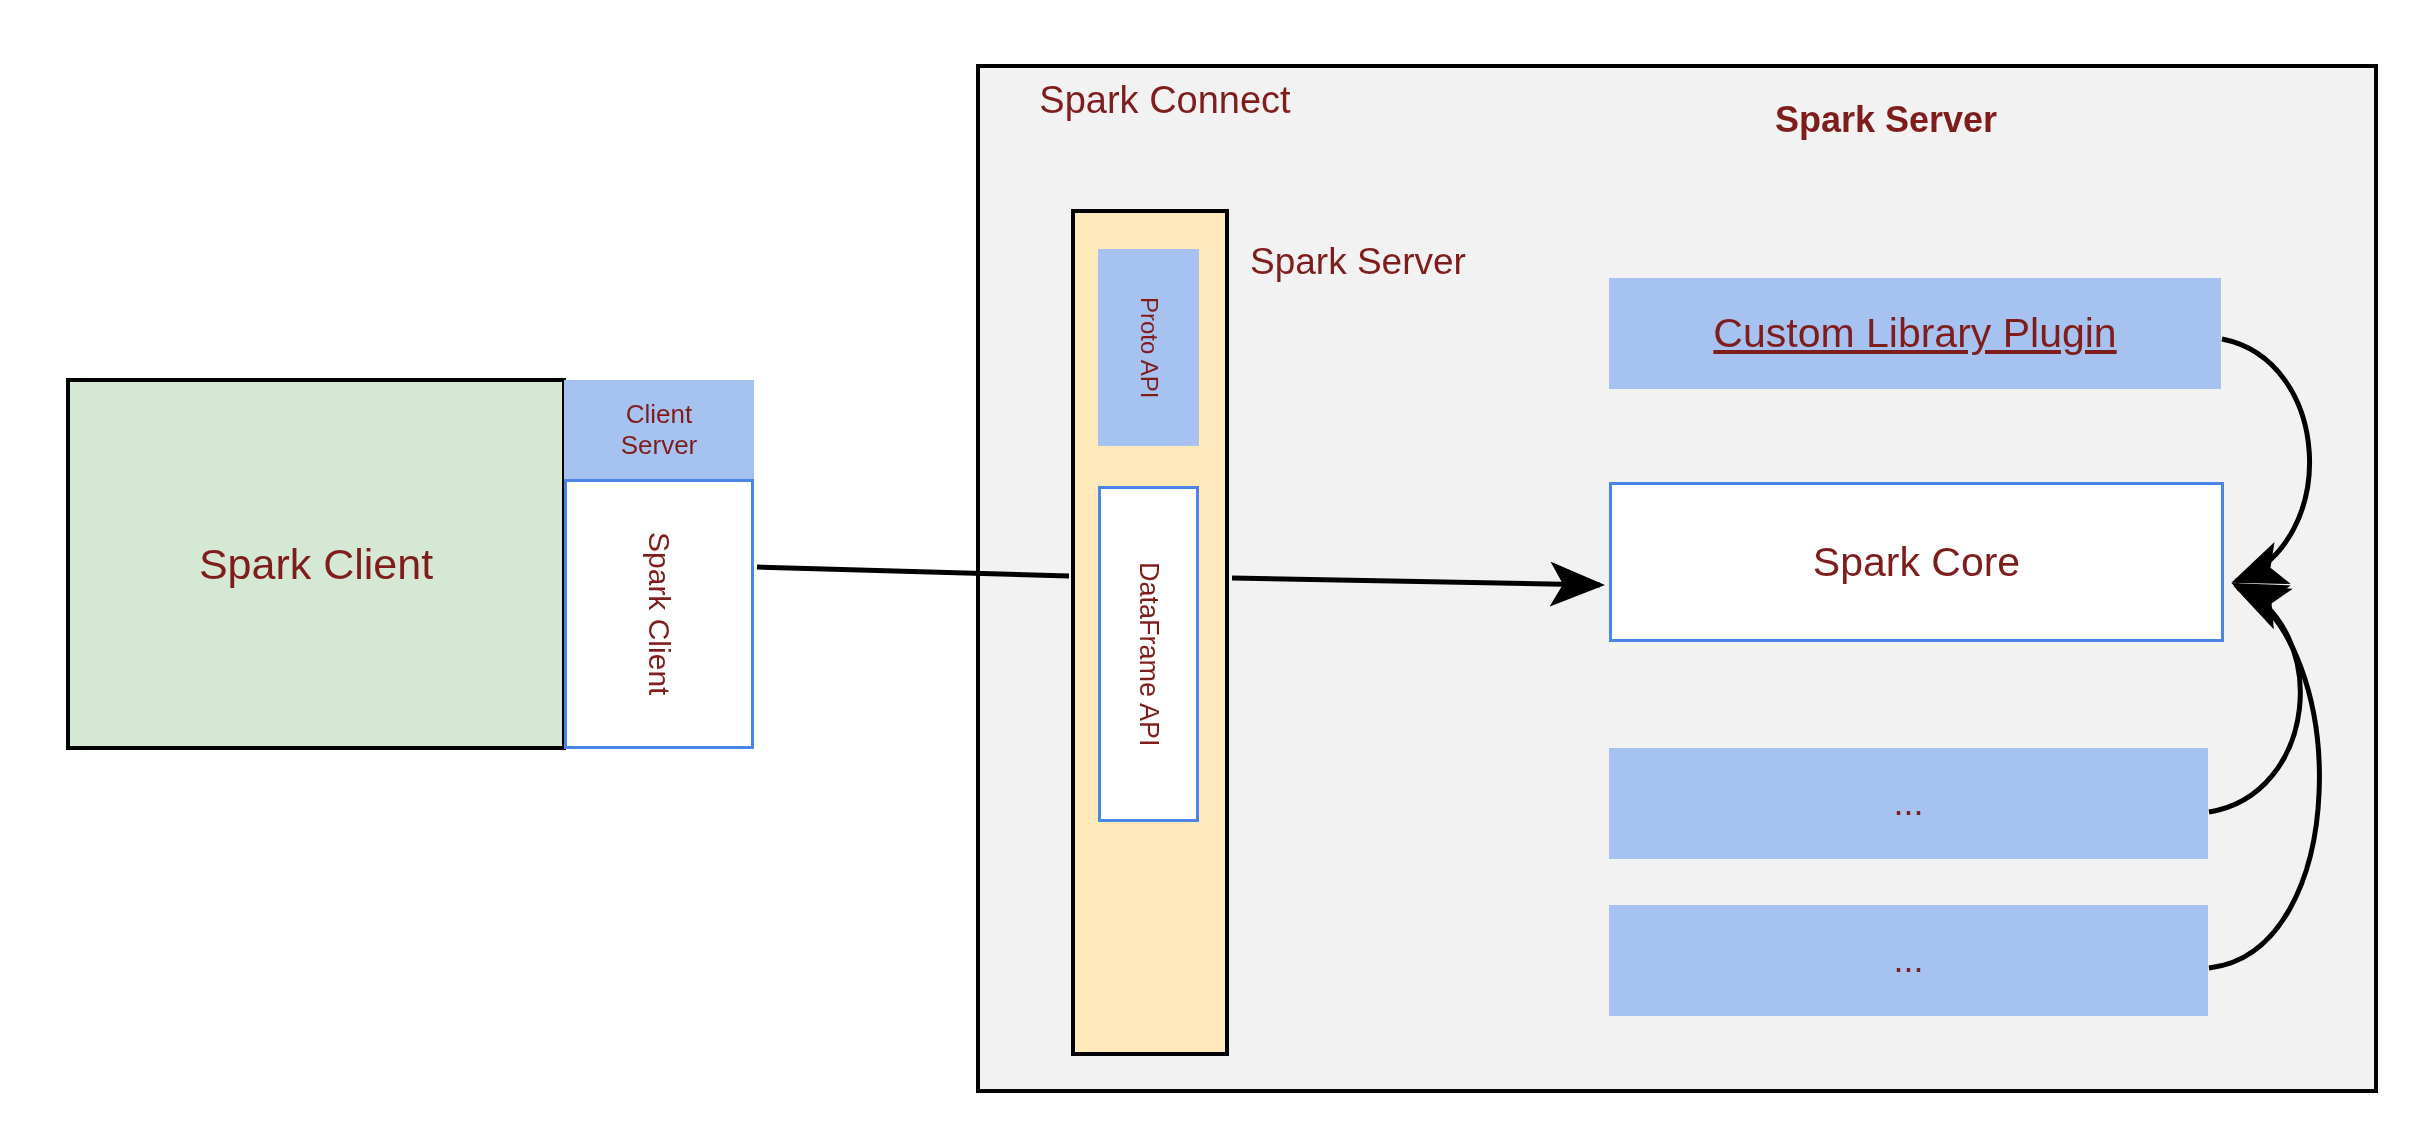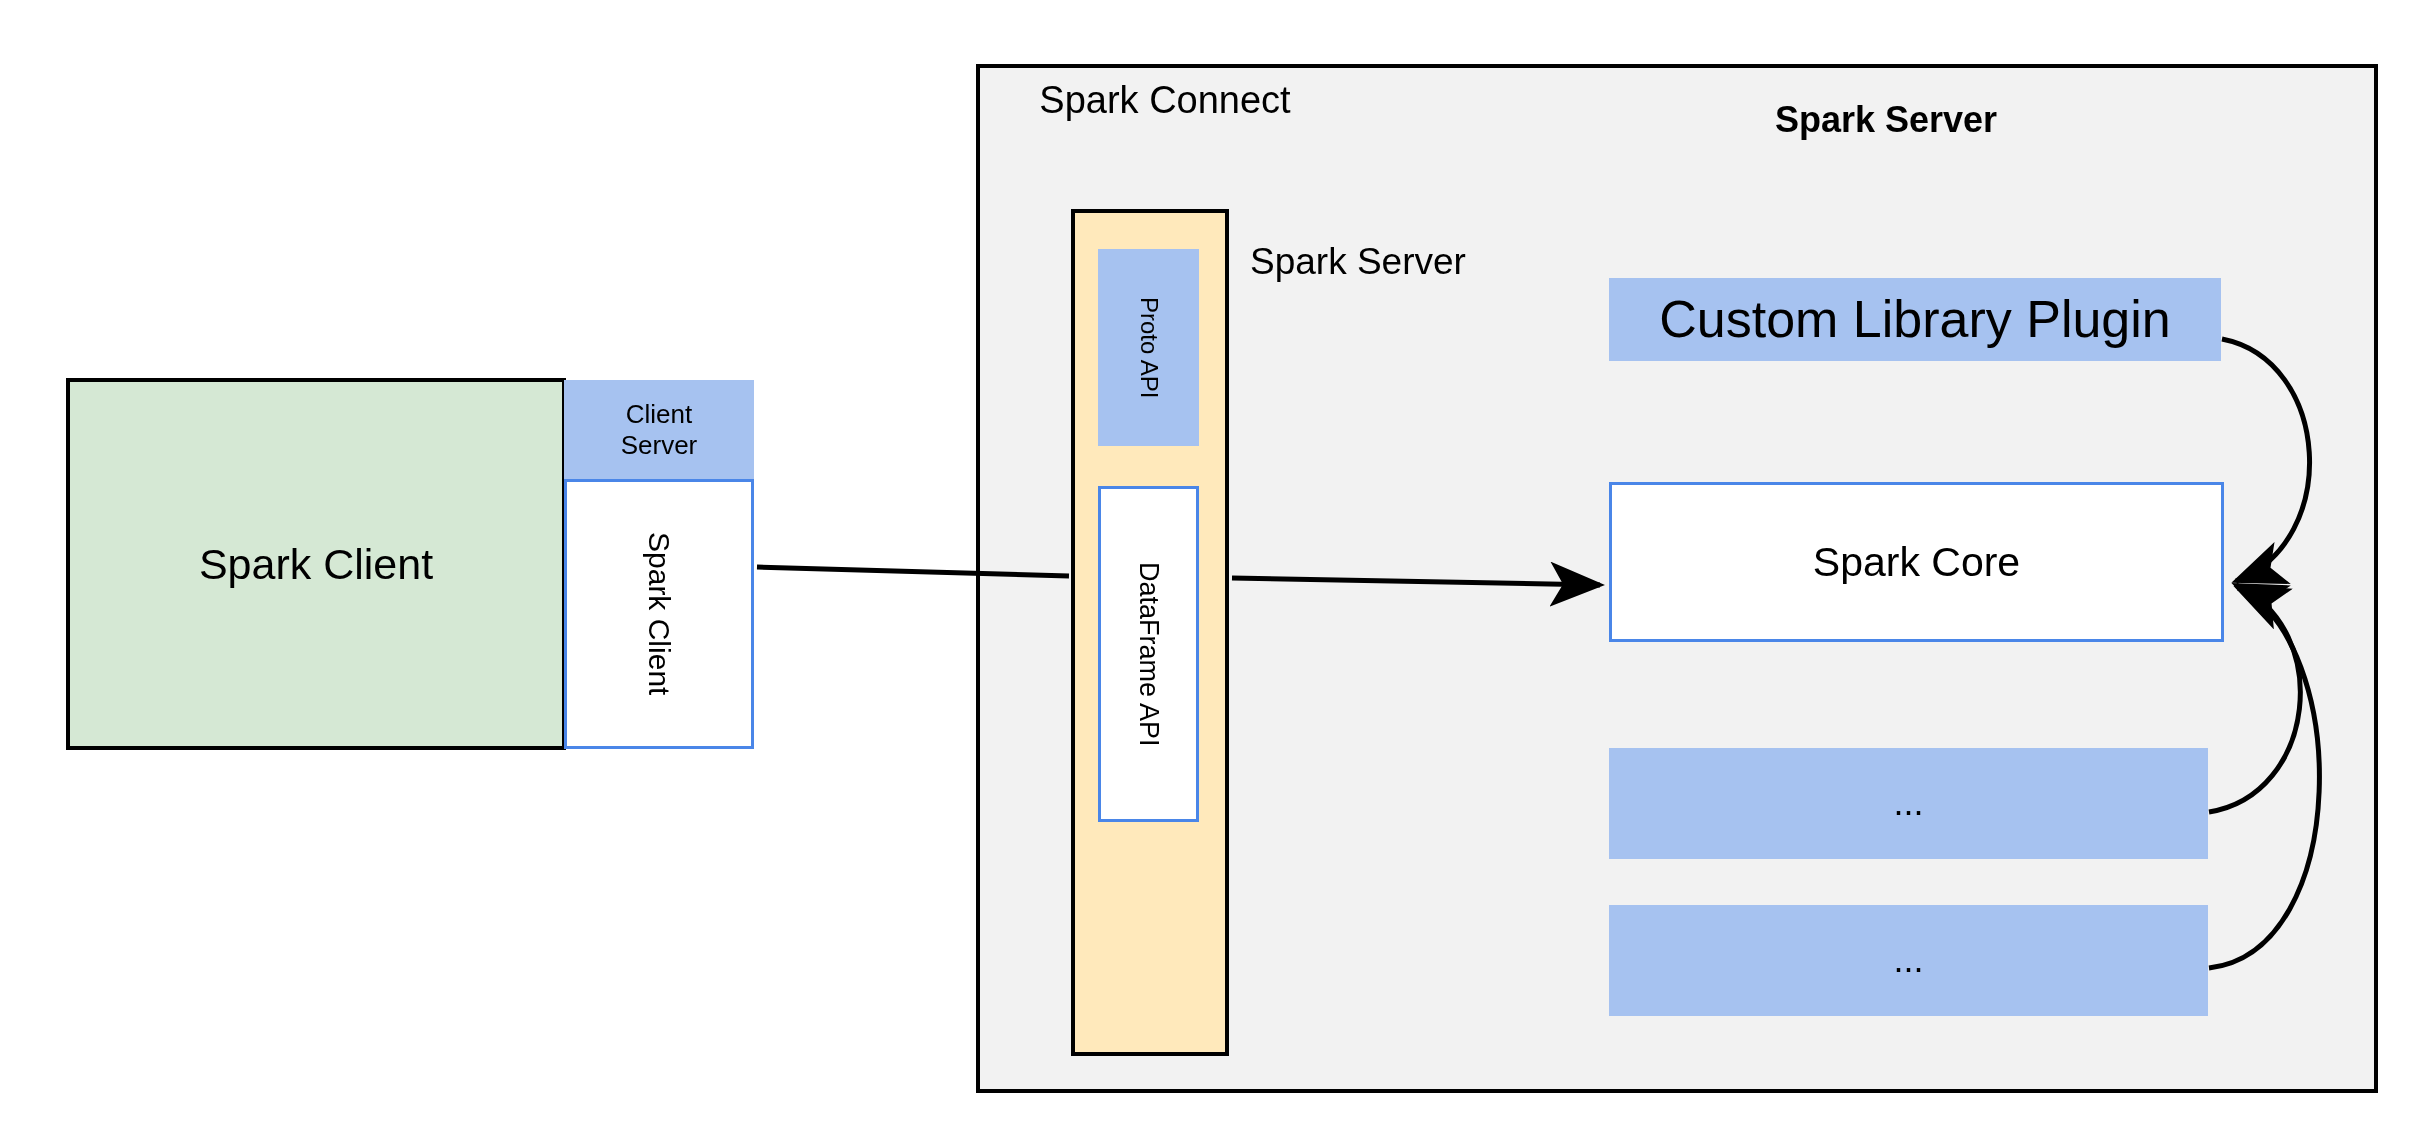--- a/index.html
+++ b/index.html
@@ -19,21 +19,21 @@
     background: #ffffff;
     overflow: hidden;
   }
   .box {
     position: absolute;
     box-sizing: border-box;
     display: flex;
     align-items: center;
     justify-content: center;
     text-align: center;
-    color: #000000;
+    color: #7f1d1d;
     line-height: 1.18;
   }
   
   #client-app-box {
     left: 66px;
     top: 378px;
     width: 500px;
     height: 372px;
     background: #d5e8d4;
     border: 4px solid #000000;
@@ -141,24 +141,25 @@
     text-align: left;
     z-index: 4;
   }
   #spark-server-library-label span { display: block; }
 
   
   #custom-library-plugin-box {
     left: 1609px;
     top: 278px;
     width: 612px;
-    height: 83px;
-    background: #a6c2f0;
-    font-size: 52px;
-    z-index: 4;
+    height: 111px;
+    background: #a6c2f0;
+    font-size: 41px;
+    z-index: 4;
+    text-decoration: underline;
   }
   #spark-core-box {
     left: 1609px;
     top: 482px;
     width: 615px;
     height: 160px;
     background: #ffffff;
     border: 3px solid #4a86e8;
     font-size: 41px;
     z-index: 4;

